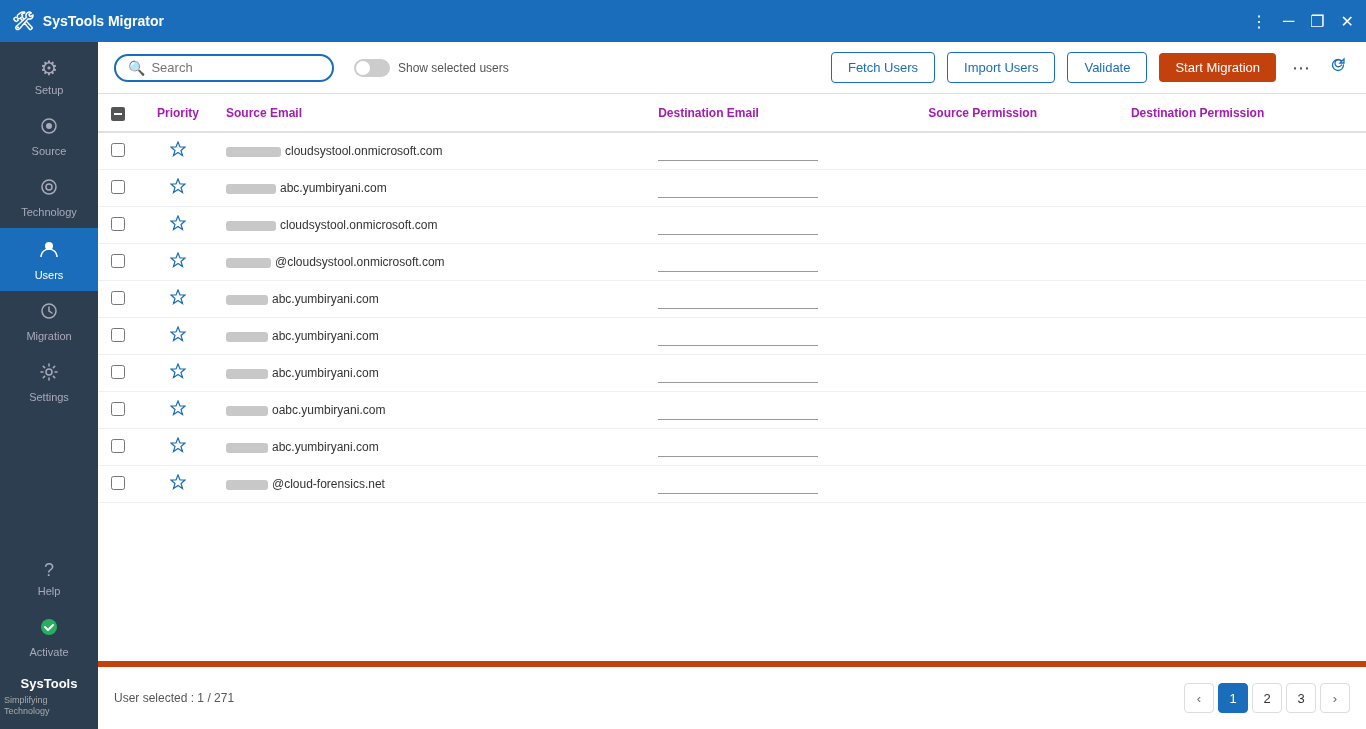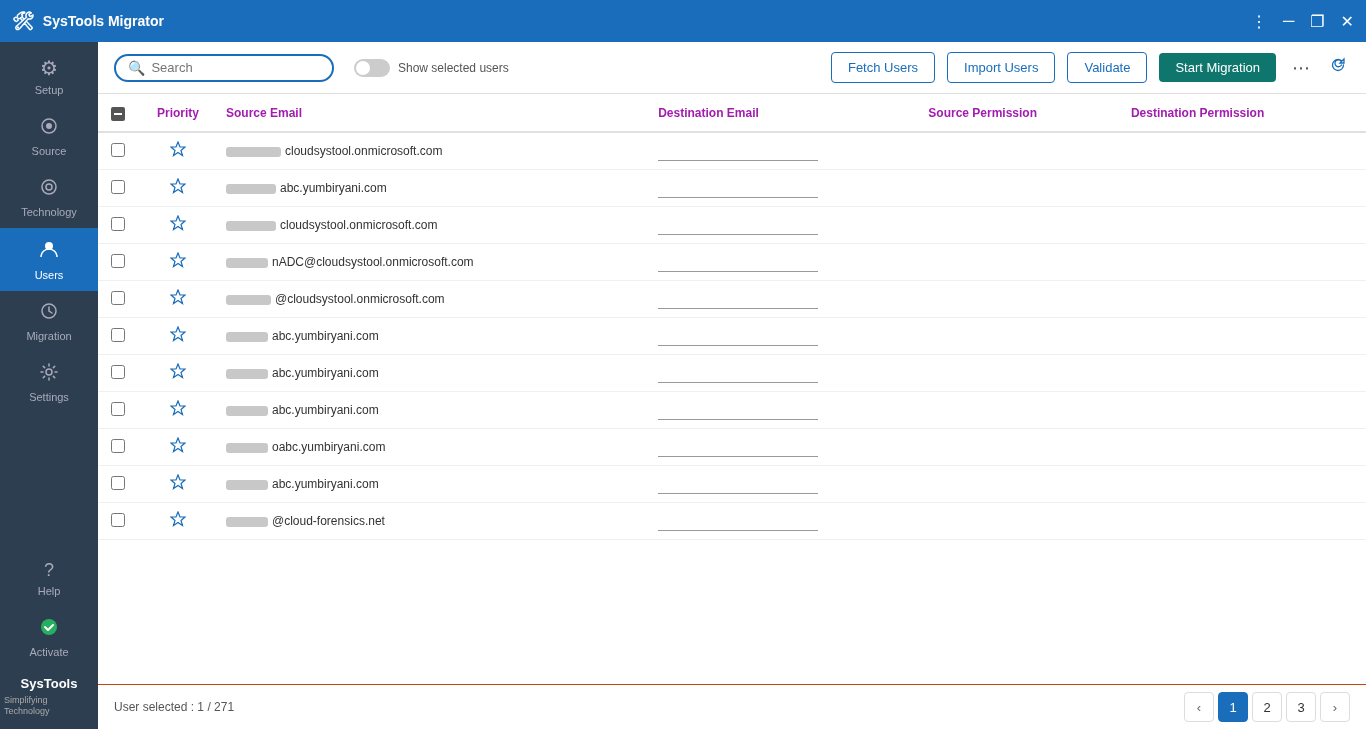--- a/index.html
+++ b/index.html
@@ -104,21 +104,21 @@
     .btn {
       padding: 7px 16px;
       border-radius: 4px;
       border: 1px solid #1a6dba;
       cursor: pointer;
       font-size: 13px;
       background: white;
       color: #1a6dba;
     }
     .btn-primary {
-      background: #0f766e;
+      background: #c2410c;
       color: white;
       border: none;
     }
     .btn-icon { background: none; border: none; cursor: pointer; color: #555; font-size: 18px; padding: 4px; }
 
     
     .table-container { flex: 1; overflow-y: auto; }
     table { width: 100%; border-collapse: collapse; }
     thead tr { border-bottom: 2px solid #e0e0e0; background: #fff; }
     thead th {
@@ -159,22 +159,22 @@
       font-size: 12px;
       padding: 2px 0;
       background: transparent;
     }
 
     
     .footer {
       display: flex;
       align-items: center;
       justify-content: space-between;
-      padding: 7px 16px;
-      border-top: 1px solid #c2410c;
+      padding: 16px 16px;
+      border-top: 6px solid #c2410c;
       background: #fff;
     }
     .footer-info { font-size: 12px; color: #555; }
 
     
     .pagination { display: flex; align-items: center; gap: 4px; }
     .page-btn {
       width: 30px;
       height: 30px;
       border: 1px solid #ddd;
@@ -389,30 +389,20 @@
               <td><span class="email-blurred" style="width: 50px;"></span><span>cloudsystool.onmicrosoft.com</span></td>
               <td><input type="text" class="dest-input" style=""></td>
               <td></td>
               <td></td>
             </tr>
             <tr>
               <td class="checkbox-col"><input type="checkbox" style=""></td>
               <td class="priority-col"><span class="star-icon"><svg width="16" height="16" viewBox="0 0 16 16" fill="none">
       <polygon points="8,1 10,6 15,6 11,9.5 12.5,14.5 8,11.5 3.5,14.5 5,9.5 1,6 6,6" stroke="#1a6dba" stroke-width="1.2" fill="none"></polygon>
     </svg></span></td>
-              <td><span class="email-blurred" style="width: 42px;"></span><span>nADC@cloudsystool.onmicrosoft.com</span></td>
-              <td><input type="text" class="dest-input" style=""></td>
-              <td></td>
-              <td></td>
-            </tr>
-            <tr>
-              <td class="checkbox-col"><input type="checkbox" style=""></td>
-              <td class="priority-col"><span class="star-icon"><svg width="16" height="16" viewBox="0 0 16 16" fill="none">
-      <polygon points="8,1 10,6 15,6 11,9.5 12.5,14.5 8,11.5 3.5,14.5 5,9.5 1,6 6,6" stroke="#1a6dba" stroke-width="1.2" fill="none"></polygon>
-    </svg></span></td>
               <td><span class="email-blurred" style="width: 45px;"></span><span>@cloudsystool.onmicrosoft.com</span></td>
               <td><input type="text" class="dest-input" style=""></td>
               <td></td>
               <td></td>
             </tr>
             <tr>
               <td class="checkbox-col"><input type="checkbox" style=""></td>
               <td class="priority-col"><span class="star-icon"><svg width="16" height="16" viewBox="0 0 16 16" fill="none">
       <polygon points="8,1 10,6 15,6 11,9.5 12.5,14.5 8,11.5 3.5,14.5 5,9.5 1,6 6,6" stroke="#1a6dba" stroke-width="1.2" fill="none"></polygon>
     </svg></span></td>

